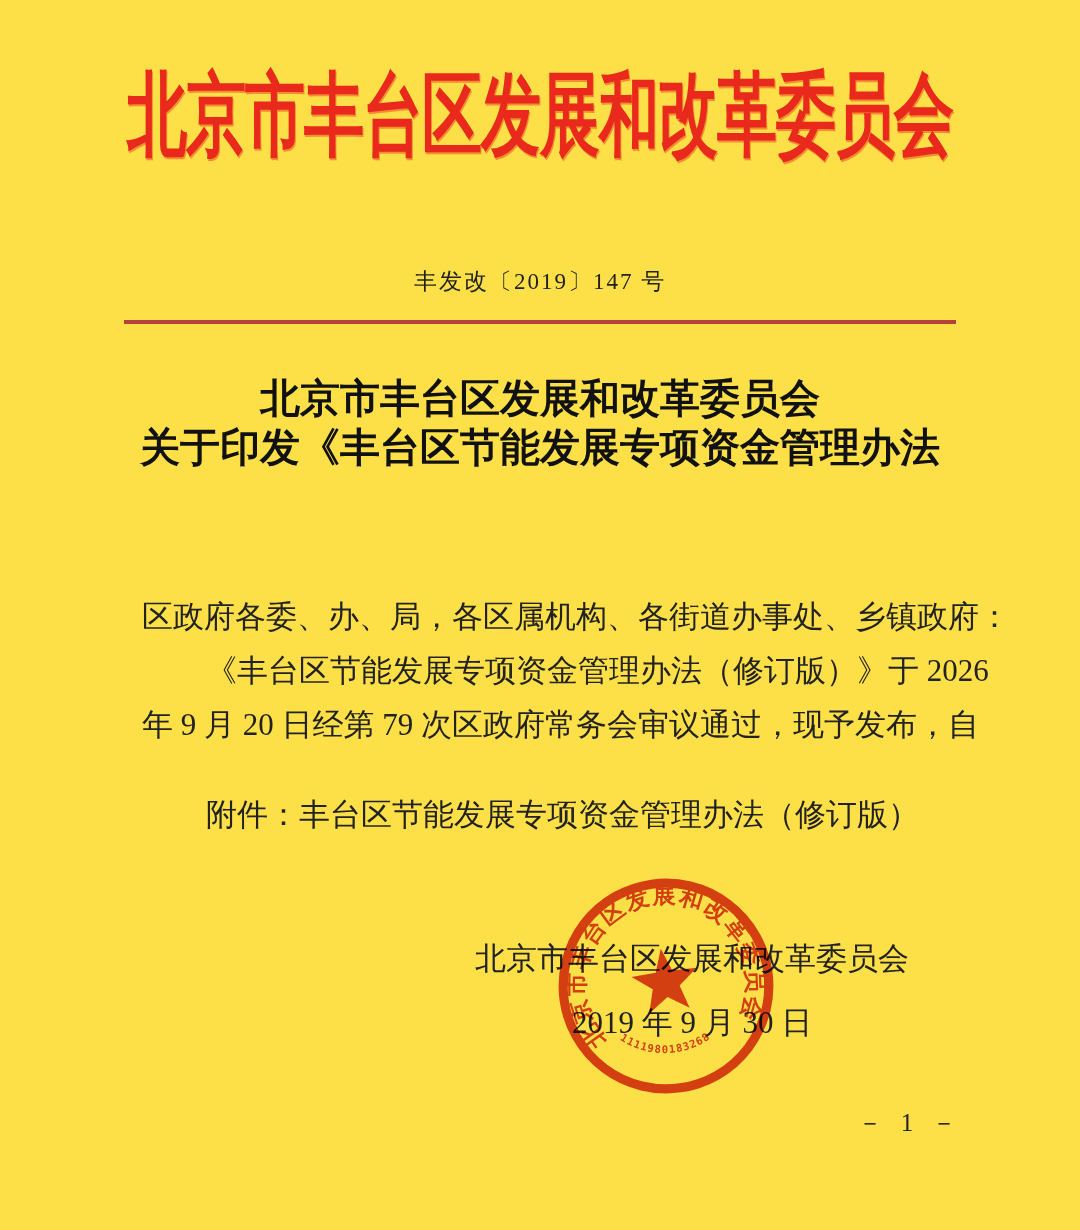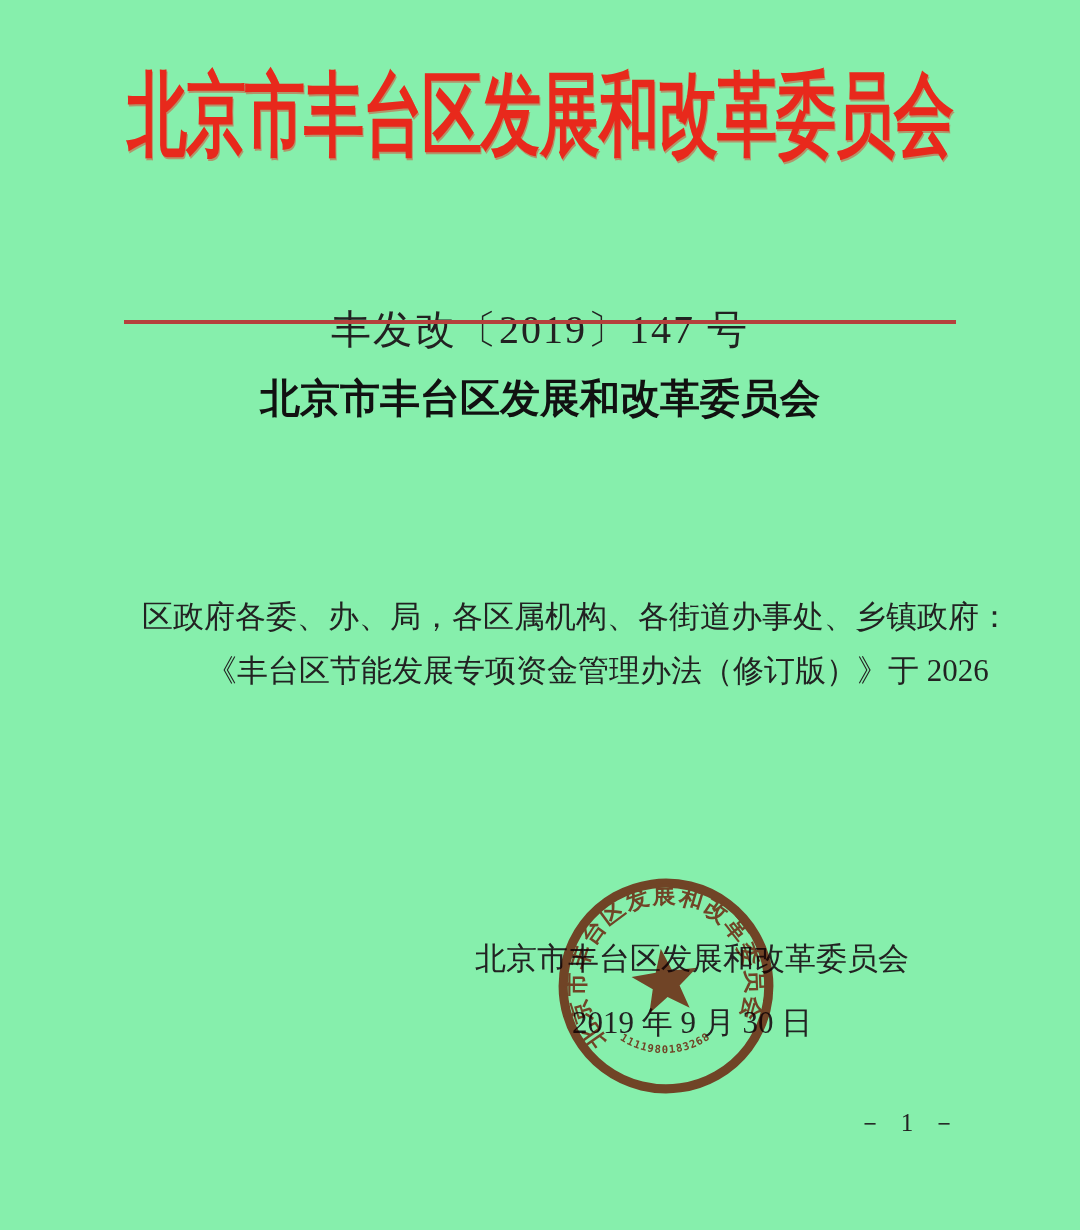--- a/index.html
+++ b/index.html
@@ -1,21 +1,21 @@
 <!DOCTYPE html>
 <html><head>
 <meta charset="utf-8">
 <style>
   * { margin: 0; padding: 0; box-sizing: border-box; }
   html, body { background: #ffffff; }
   .page {
     position: relative;
     width: 1080px;
     height: 1230px;
-    background: #86efac;
+    background: #fde047;
     overflow: hidden;
     font-family: "Liberation Serif", "DejaVu Serif", serif;
     color: #1a1a1a;
   }
   .org-header {
     position: absolute;
     top: 70px; left: 0; right: 0;
     text-align: center;
     color: #e8291c;
     font-size: 60px;
@@ -24,24 +24,23 @@
     line-height: 1;
     transform: scaleY(1.52);
     transform-origin: top center;
     text-shadow: 1px 1px 0 rgba(232,41,28,0.45);
     white-space: nowrap;
   }
   .doc-number {
     position: absolute;
     top: 266px; left: 0; right: 0;
     text-align: center;
-    font-size: 40px;
+    font-size: 23px;
     letter-spacing: 2px;
     color: #222;
-    margin-top: 36px;
   }
   .red-rule {
     position: absolute;
     top: 320px; left: 124px;
     width: 832px; height: 4px;
     background: #b5413c;
   }
   .doc-title {
     position: absolute;
     top: 374px; left: 40px; right: 40px;
@@ -95,25 +94,28 @@
 <div class="page">
 
   <div class="org-header">北京市丰台区发展和改革委员会</div>
 
   <div class="doc-number">丰发改〔2019〕147 号</div>
 
   <div class="red-rule"></div>
 
   <div class="doc-title">
     <div>北京市丰台区发展和改革委员会</div>
+    <div>关于印发《丰台区节能发展专项资金管理办法</div>
   </div>
 
   <div class="body-text">
     <div class="body-line">区政府各委、办、局，各区属机构、各街道办事处、乡镇政府：</div>
     <div class="body-line indent">《丰台区节能发展专项资金管理办法（修订版）》于 2026</div>
+    <div class="body-line">年 9 月 20 日经第 79 次区政府常务会审议通过，现予发布，自</div>
+    <div class="body-line indent attachment-line">附件：丰台区节能发展专项资金管理办法（修订版）</div>
   </div>
 
   <div class="signature-block">
     <div class="signature-org">北京市丰台区发展和改革委员会</div>
     <div class="signature-date">2019 年 9 月 30 日</div>
   </div>
 
   <svg class="seal" viewBox="0 0 220 220">
     <defs>
       <path id="seal-text-arc" d="M 45 155 A 80 80 0 1 1 175 155" fill="none"></path>

